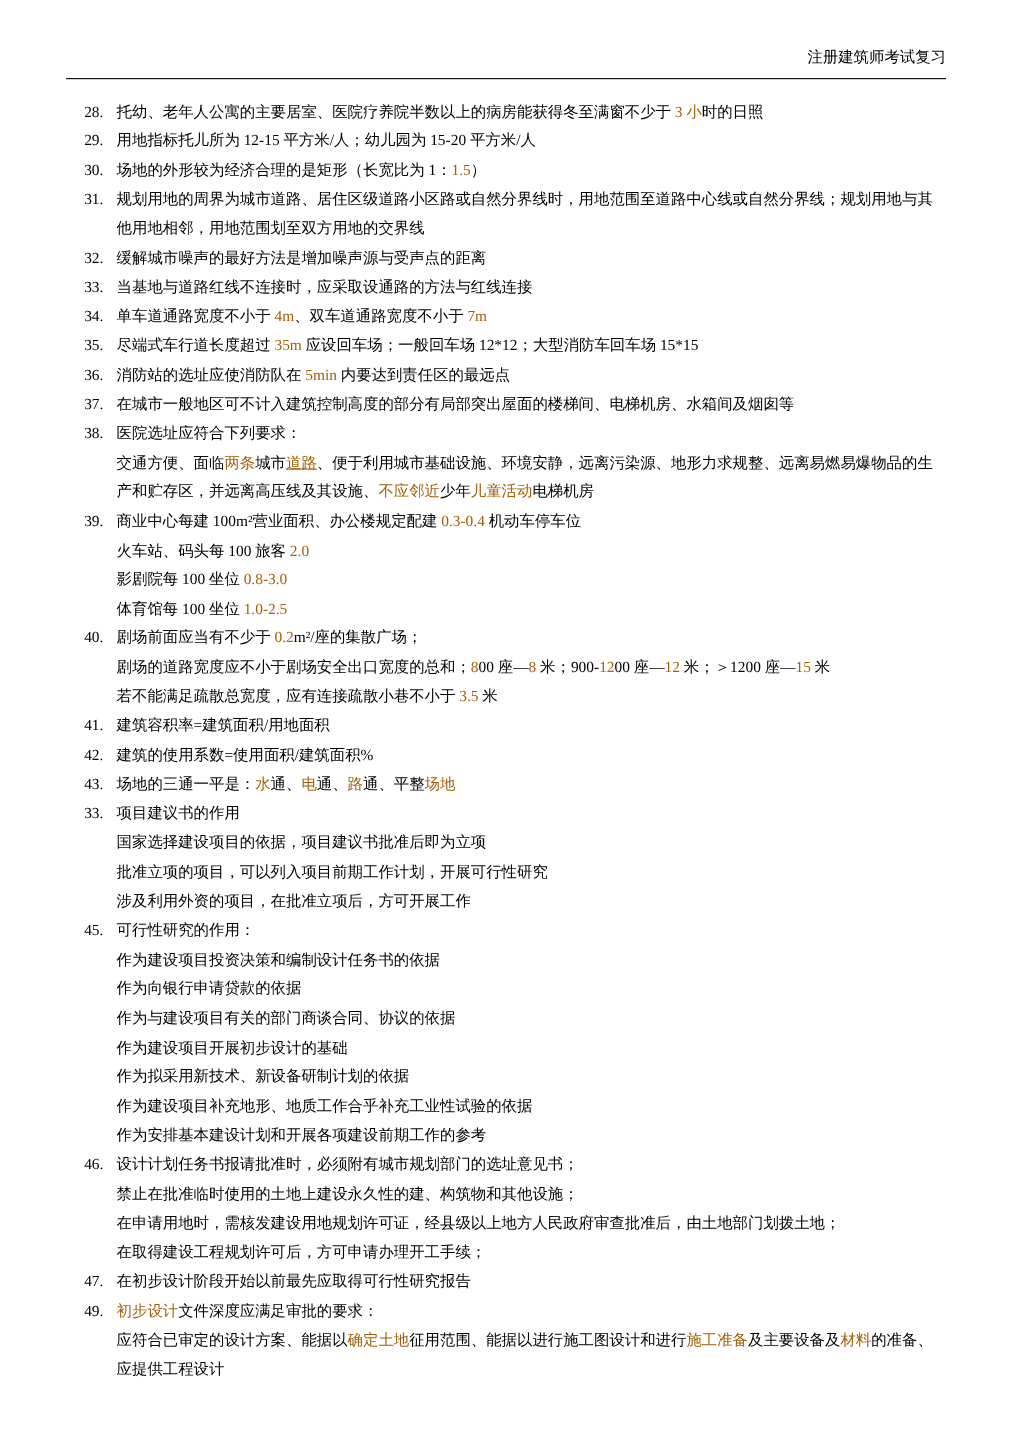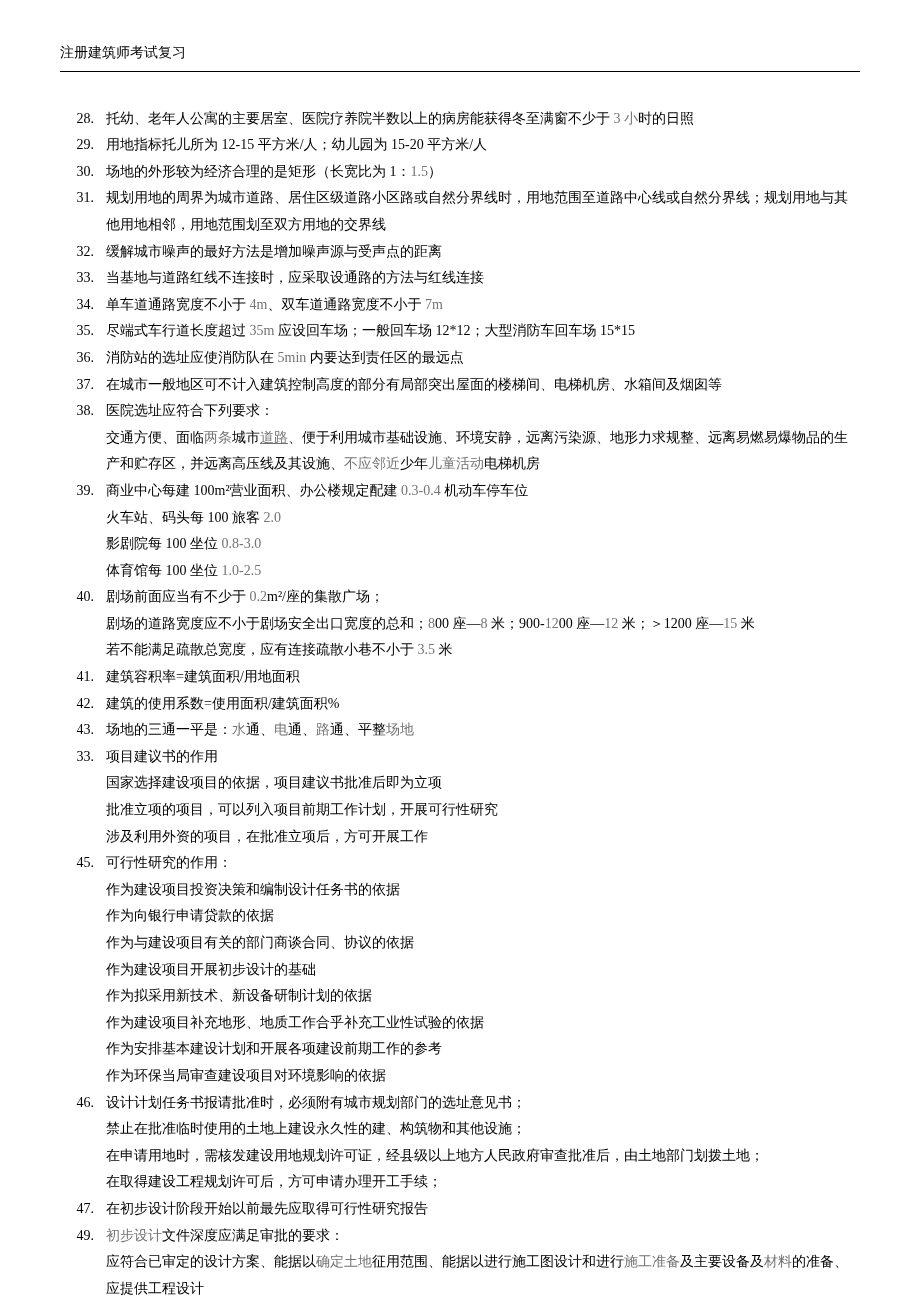--- a/index.html
+++ b/index.html
@@ -13,25 +13,25 @@
   }
   .page {
     width: 920px;
     min-height: 1302px;
     margin: 0 auto;
     padding: 40px 60px 30px 60px;
     box-sizing: border-box;
     position: relative;
   }
   .header {
-    text-align: left;
+    text-align: right;
     font-size: 14px;
     padding-bottom: 4px;
     border-bottom: 1px solid #000;
-    margin-bottom: 34px;
+    margin-bottom: 18px;
   }
   .list {
     list-style: none;
     padding: 0;
     margin: 0;
   }
   .item {
     display: flex;
     align-items: flex-start;
     margin-bottom: 0;
@@ -42,21 +42,21 @@
     text-align: right;
     padding-right: 12px;
     box-sizing: border-box;
   }
   .content {
     flex: 1;
   }
   .content p {
     margin: 0;
   }
-  .red { color: #737373; }
+  .red { color: #a16207; }
   .underline { text-decoration: underline; }
 </style>
 </head>
 <body>
 
 <div class="page">
   <div class="header">
     <span>注册建筑师考试复习</span>
   </div>
   <ul class="list" id="list">
@@ -175,21 +175,20 @@
         <div class="num">45.</div>
         <div class="content">
           <p><span>可行性研究的作用：</span></p>
           <p><span>作为建设项目投资决策和编制设计任务书的依据</span></p>
           <p><span>作为向银行申请贷款的依据</span></p>
           <p><span>作为与建设项目有关的部门商谈合同、协议的依据</span></p>
           <p><span>作为建设项目开展初步设计的基础</span></p>
           <p><span>作为拟采用新技术、新设备研制计划的依据</span></p>
           <p><span>作为建设项目补充地形、地质工作合乎补充工业性试验的依据</span></p>
           <p><span>作为安排基本建设计划和开展各项建设前期工作的参考</span></p>
-          <p><span>作为环保当局审查建设项目对环境影响的依据</span></p>
         </div>
       </li>
       <li class="item">
         <div class="num">46.</div>
         <div class="content">
           <p><span>设计计划任务书报请批准时，必须附有城市规划部门的选址意见书；</span></p>
           <p><span>禁止在批准临时使用的土地上建设永久性的建、构筑物和其他设施；</span></p>
           <p><span>在申请用地时，需核发建设用地规划许可证，经县级以上地方人民政府审查批准后，由土地部门划拨土地；</span></p>
           <p><span>在取得建设工程规划许可后，方可申请办理开工手续；</span></p>
         </div>

